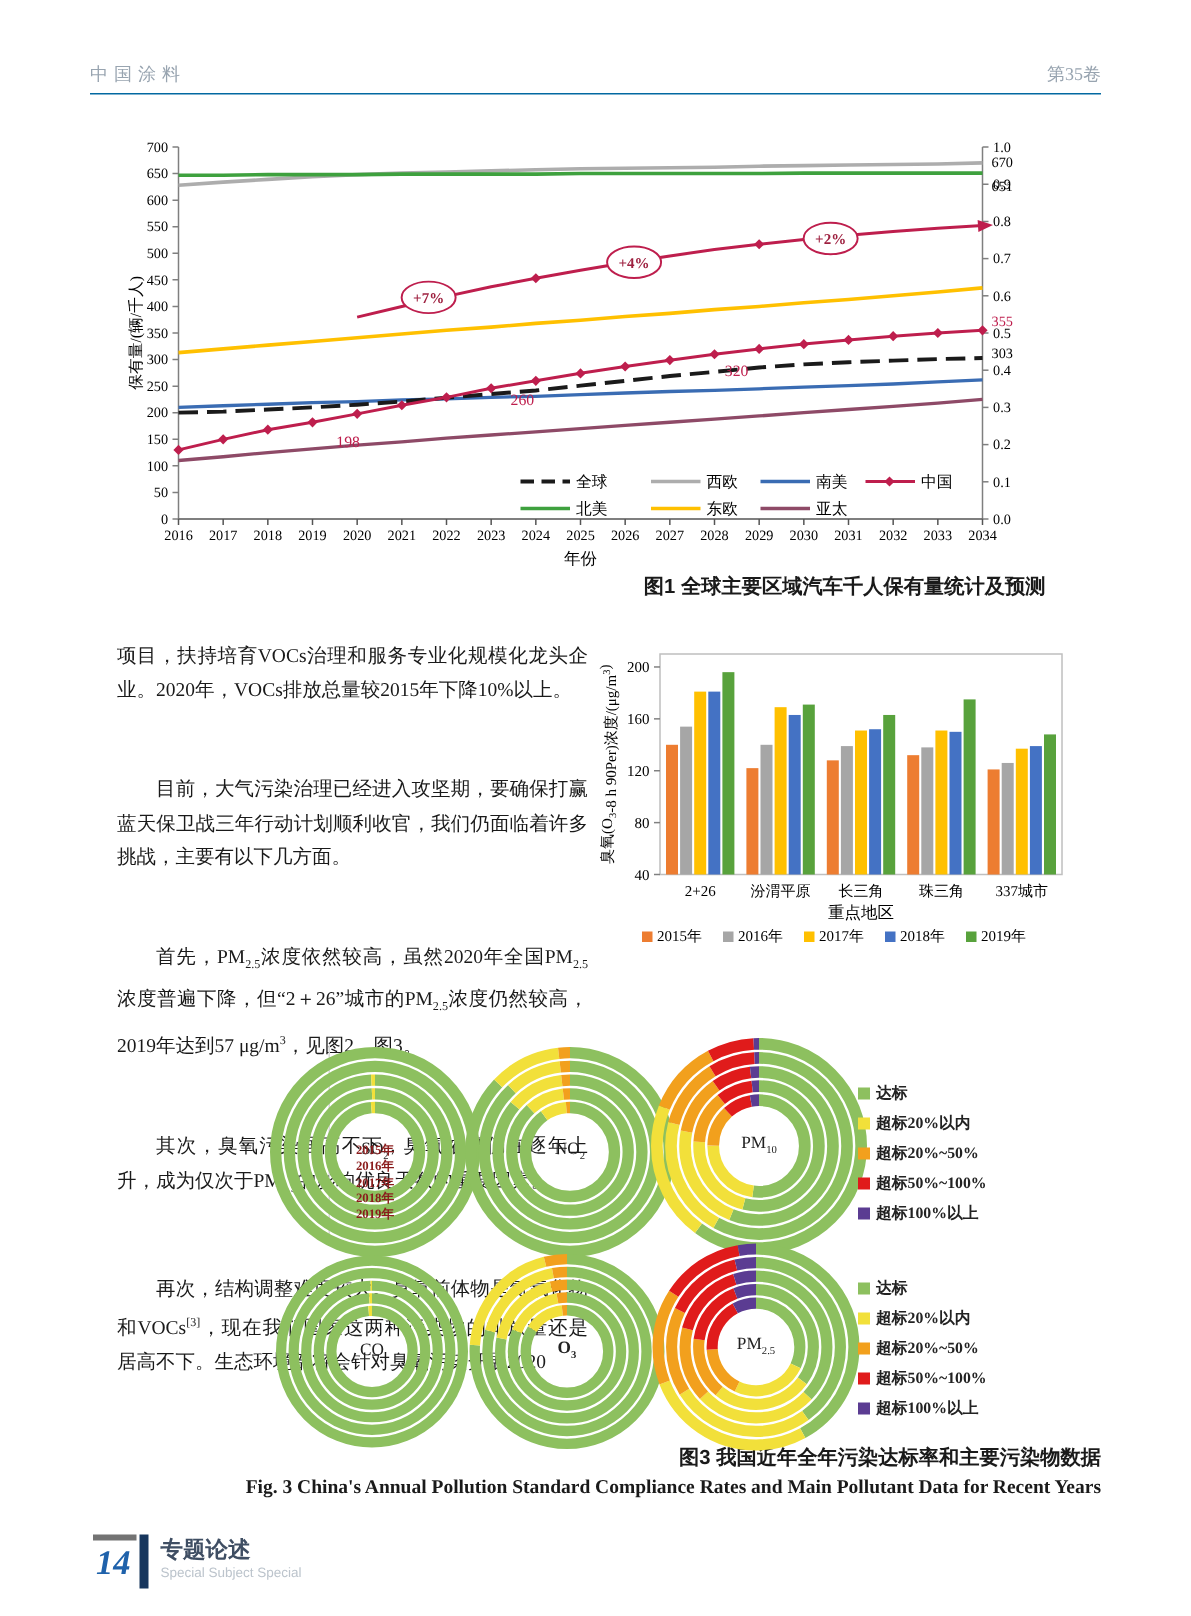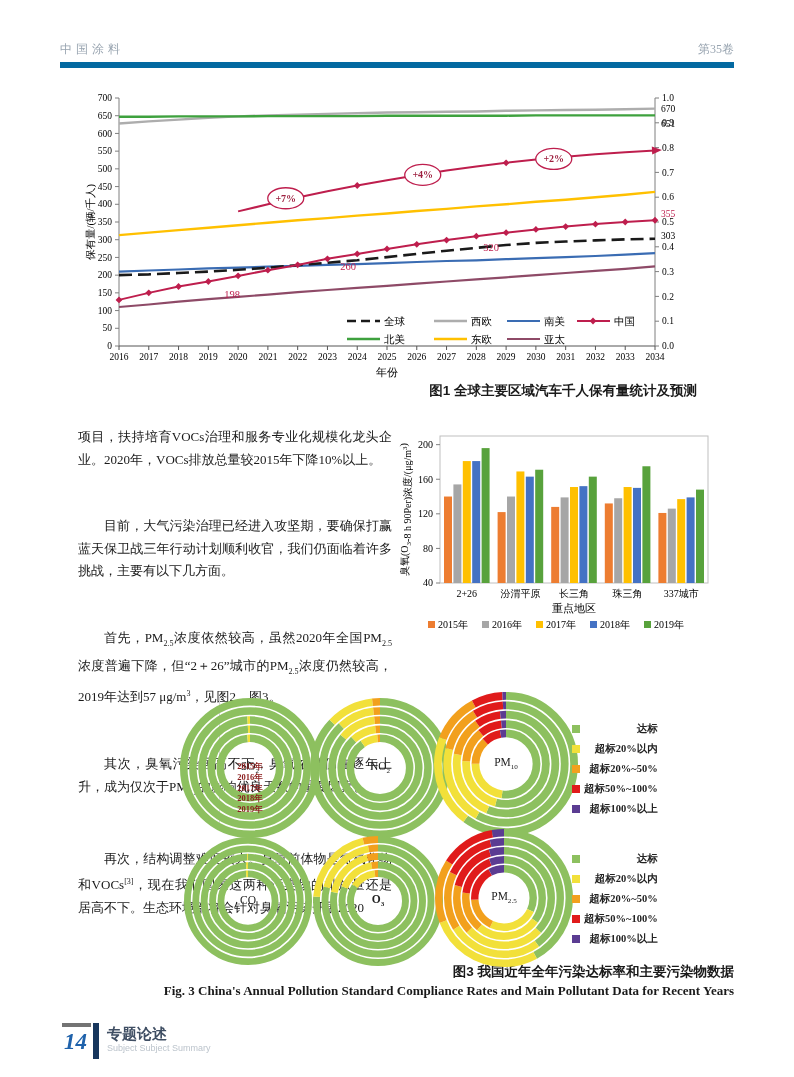--- a/index.html
+++ b/index.html
@@ -1,41 +1,41 @@
 <!DOCTYPE html>
 <html><head>
 <meta charset="utf-8">
 <style>
   html,body{margin:0;padding:0;background:#ffffff;}
   #page{position:relative;width:794px;height:1077px;background:#fff;overflow:hidden;
         font-family:"Liberation Serif","DejaVu Serif",serif;color:#1a1a1a;}
   
   #hdr{position:absolute;left:60px;top:40px;width:674px;height:22px;
-       border-bottom:6px solid #0369a1;}
+       border-bottom:1px solid #0369a1;}
   #hdr .jn{position:absolute;left:0;bottom:4px;font-size:12px;color:#98a4b0;letter-spacing:4px;}
   #hdr .vol{position:absolute;right:0;bottom:4px;font-size:12px;color:#98a4b0;}
   
   .cap{position:absolute;text-align:right;line-height:1.45;}
   .cap .zh{font-family:"Liberation Sans","DejaVu Sans",sans-serif;font-weight:bold;font-size:13.5px;}
   .cap .en{font-weight:bold;font-size:13px;}
   
   #article{position:absolute;left:78px;top:426px;width:314px;text-align:justify;
            font-size:13px;line-height:22.6px;}
   #article p{margin:0;}
   #article p.ind{text-indent:2em;margin-top:44px;}
   sub{font-size:0.62em;} sup{font-size:0.62em;}
   
   .figsvg{position:absolute;}
   .donut{position:absolute;z-index:2;}
   .donut-label{position:absolute;z-index:3;transform:translate(-50%,-55%);
                font-size:11.5px;color:#222;white-space:nowrap;}
   .donut-years{position:absolute;z-index:3;transform:translateX(-50%);
                font-size:8.5px;font-weight:bold;color:#8a1c1c;line-height:10.8px;text-align:center;}
   .dlegend{position:absolute;z-index:2;}
-  .dlg-item{display:flex;align-items:center;margin-bottom:6px;justify-content:space-between;}
+  .dlg-item{display:flex;align-items:center;margin-bottom:6px;}
   .dlg-sw{width:8px;height:8px;margin-right:4px;flex:0 0 auto;}
   .dlg-tx{font-size:10.5px;font-weight:600;color:#222;white-space:nowrap;}
   #divider{position:absolute;left:219px;top:697px;width:1px;height:133px;background:#d8d8d8;z-index:1;}
   
   #footer{position:absolute;left:62px;top:1023px;display:flex;align-items:flex-start;}
   #footer .numwrap{border-top:4px solid #737373;padding:2px 4px 0 2px;}
   #footer .num{font-style:italic;font-weight:bold;font-size:23px;color:#1f62ab;line-height:26px;}
   #footer .vbar{width:6px;height:36px;background:#17365d;margin:0 8px 0 2px;}
   #footer .sec-zh{font-family:"Liberation Sans","DejaVu Sans",sans-serif;font-weight:bold;
                   font-size:15px;color:#3f4e63;line-height:18px;margin-top:2px;}
@@ -285,21 +285,21 @@
     <div class="en">Fig. 3  China's Annual Pollution Standard Compliance Rates and Main Pollutant Data for Recent Years</div>
   </div>
 
   <div id="footer">
     <div class="numwrap">
       <span class="num">14</span>
     </div>
     <div class="vbar"></div>
     <div>
       <div class="sec-zh">专题论述</div>
-      <div class="sec-en">Subject Subject Summary</div>
+      <div class="sec-en">Special Subject Special</div>
     </div>
   </div>
 
 <svg width="144" height="144" viewBox="0 0 144 144" class="donut" style="left: 178px; top: 696px;">
       <circle cx="72" cy="72" r="29.669999999999998" fill="none" stroke="#8dc05f" stroke-width="7.540000000000001" stroke-dasharray="183.62577644305804 2.7963316209602738" stroke-dashoffset="0" transform="rotate(-90 72 72)"></circle>
       <circle cx="72" cy="72" r="29.669999999999998" fill="none" stroke="#f2e03a" stroke-width="7.540000000000001" stroke-dasharray="2.7963316209602747 183.62577644305804" stroke-dashoffset="-183.62577644305804" transform="rotate(-90 72 72)"></circle>
       <circle cx="72" cy="72" r="38.81" fill="none" stroke="#8dc05f" stroke-width="7.540000000000001" stroke-dasharray="241.41191755392336 2.4385042177163996" stroke-dashoffset="0" transform="rotate(-90 72 72)"></circle>
       <circle cx="72" cy="72" r="38.81" fill="none" stroke="#f2e03a" stroke-width="7.540000000000001" stroke-dasharray="2.438504217716398 241.41191755392336" stroke-dashoffset="-241.41191755392336" transform="rotate(-90 72 72)"></circle>
       <circle cx="72" cy="72" r="47.95" fill="none" stroke="#8dc05f" stroke-width="7.540000000000001" stroke-dasharray="298.26594812446854 3.0127873547926356" stroke-dashoffset="0" transform="rotate(-90 72 72)"></circle>
       <circle cx="72" cy="72" r="47.95" fill="none" stroke="#f2e03a" stroke-width="7.540000000000001" stroke-dasharray="3.0127873547926116 298.26594812446854" stroke-dashoffset="-298.26594812446854" transform="rotate(-90 72 72)"></circle>

